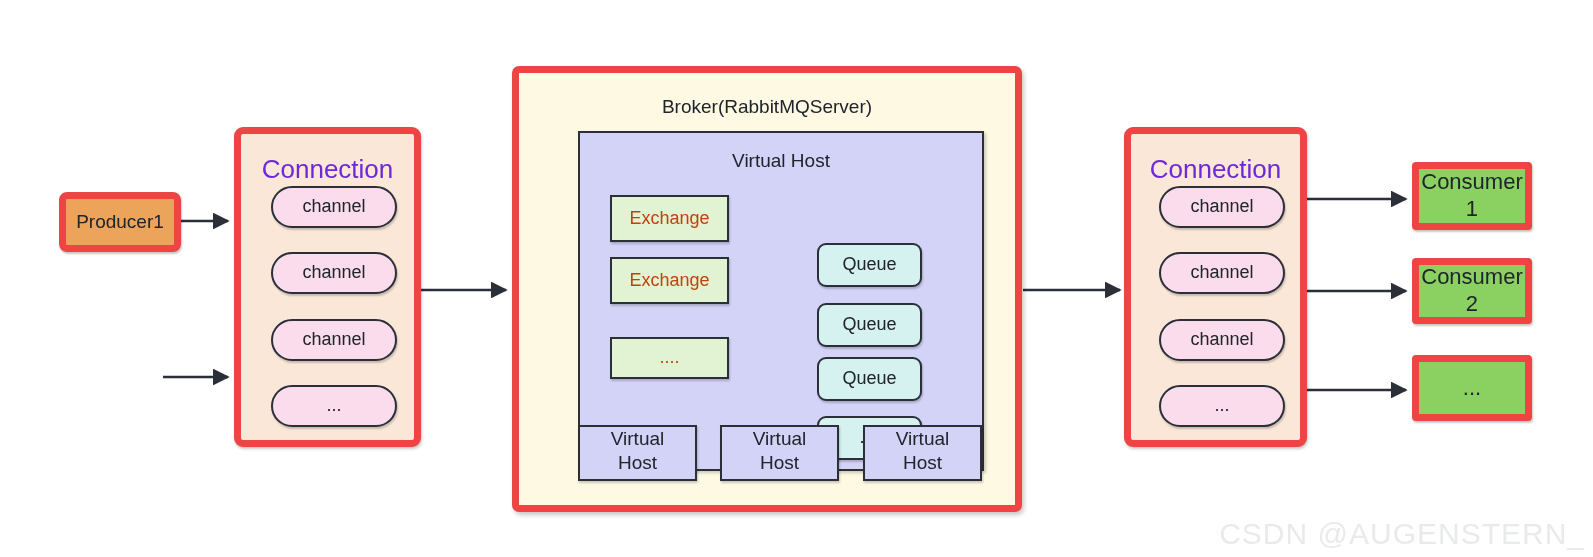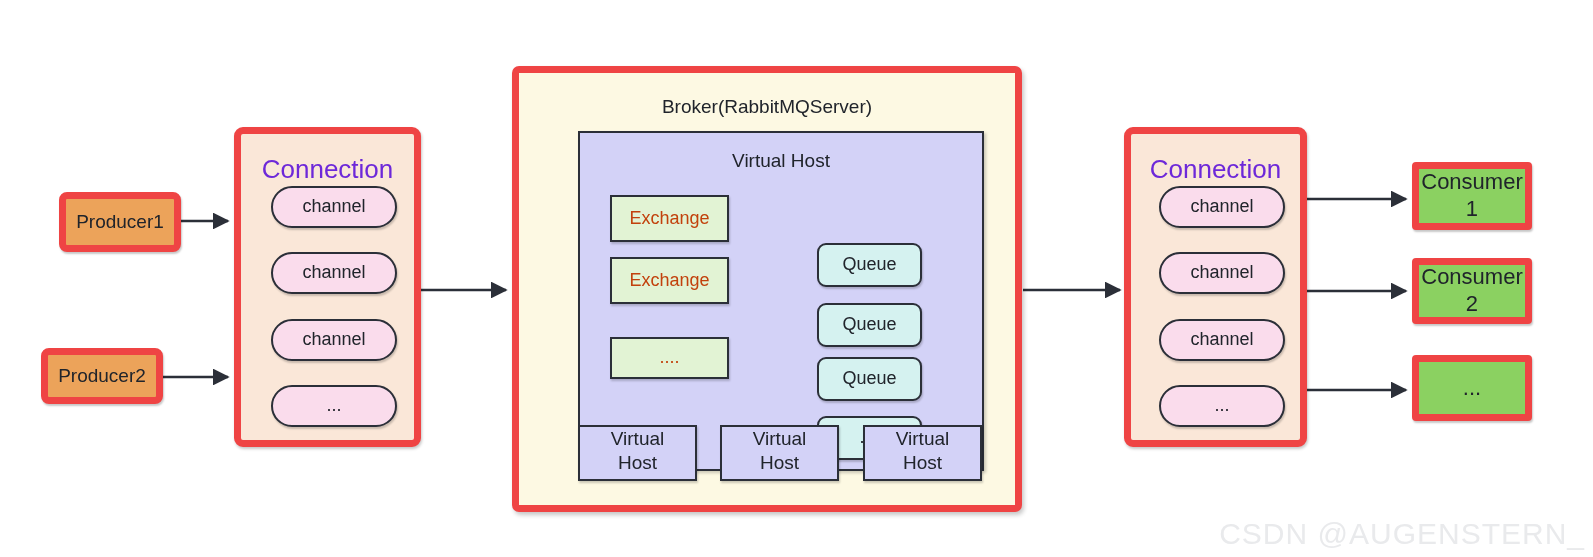--- a/index.html
+++ b/index.html
@@ -201,23 +201,20 @@
     <line x1="1306" y1="199" x2="1406" y2="199" stroke="#2b2f38" stroke-width="2.4" marker-end="url(#ah)"></line>
 
     <line x1="1306" y1="291" x2="1406" y2="291" stroke="#2b2f38" stroke-width="2.4" marker-end="url(#ah)"></line>
 
     <line x1="1306" y1="390" x2="1406" y2="390" stroke="#2b2f38" stroke-width="2.4" marker-end="url(#ah)"></line>
   </svg>
 
   <div class="box producer" style="left:47px; top:192px; width:122px; height:60px;margin-left:12px;">
     <span>Producer1</span>
   </div>
-  <div class="box producer" style="left:41px; top:348px; width:122px; height:56px;">
-    <span>Producer2</span>
-  </div>
 
   <div class="box connection" style="left:234px; top:127px; width:187px; height:320px;">
     <div class="connection-title">Connection</div>
     <div class="channel" style="left:30px; top:52px; width:126px; height:42px;">
       <span>channel</span>
     </div>
     <div class="channel" style="left:30px; top:118px; width:126px; height:42px;">
       <span>channel</span>
     </div>
     <div class="channel" style="left:30px; top:185px; width:126px; height:42px;">

